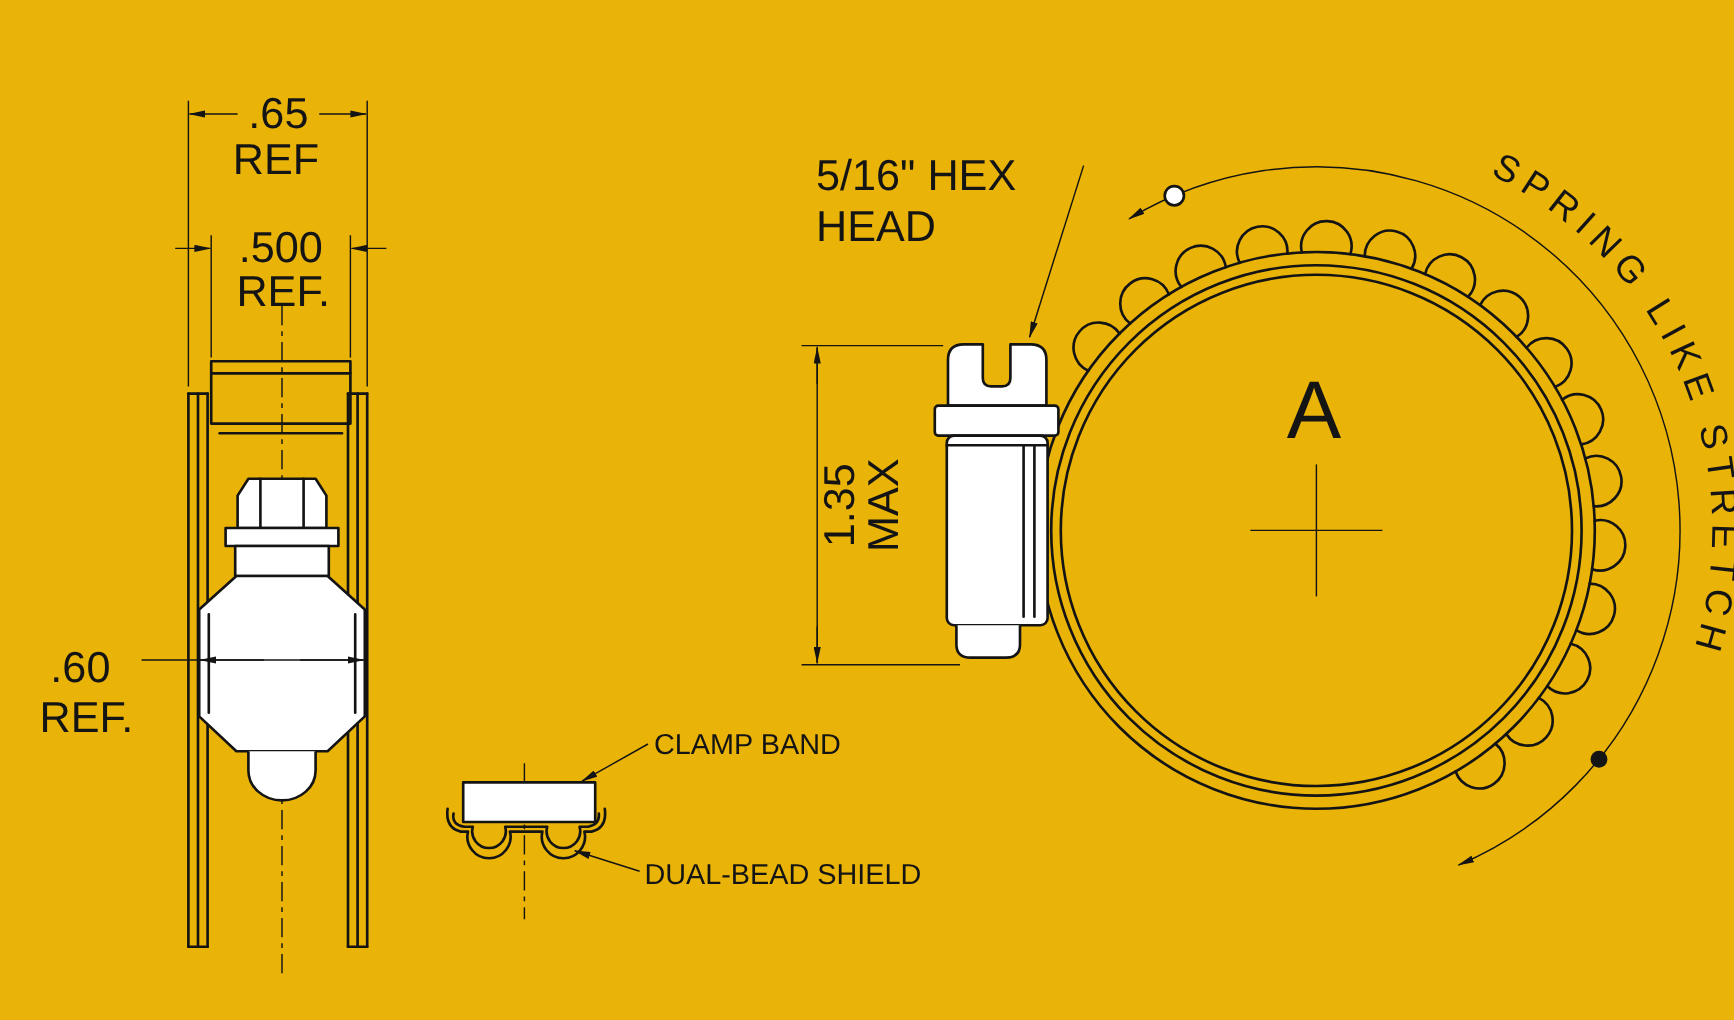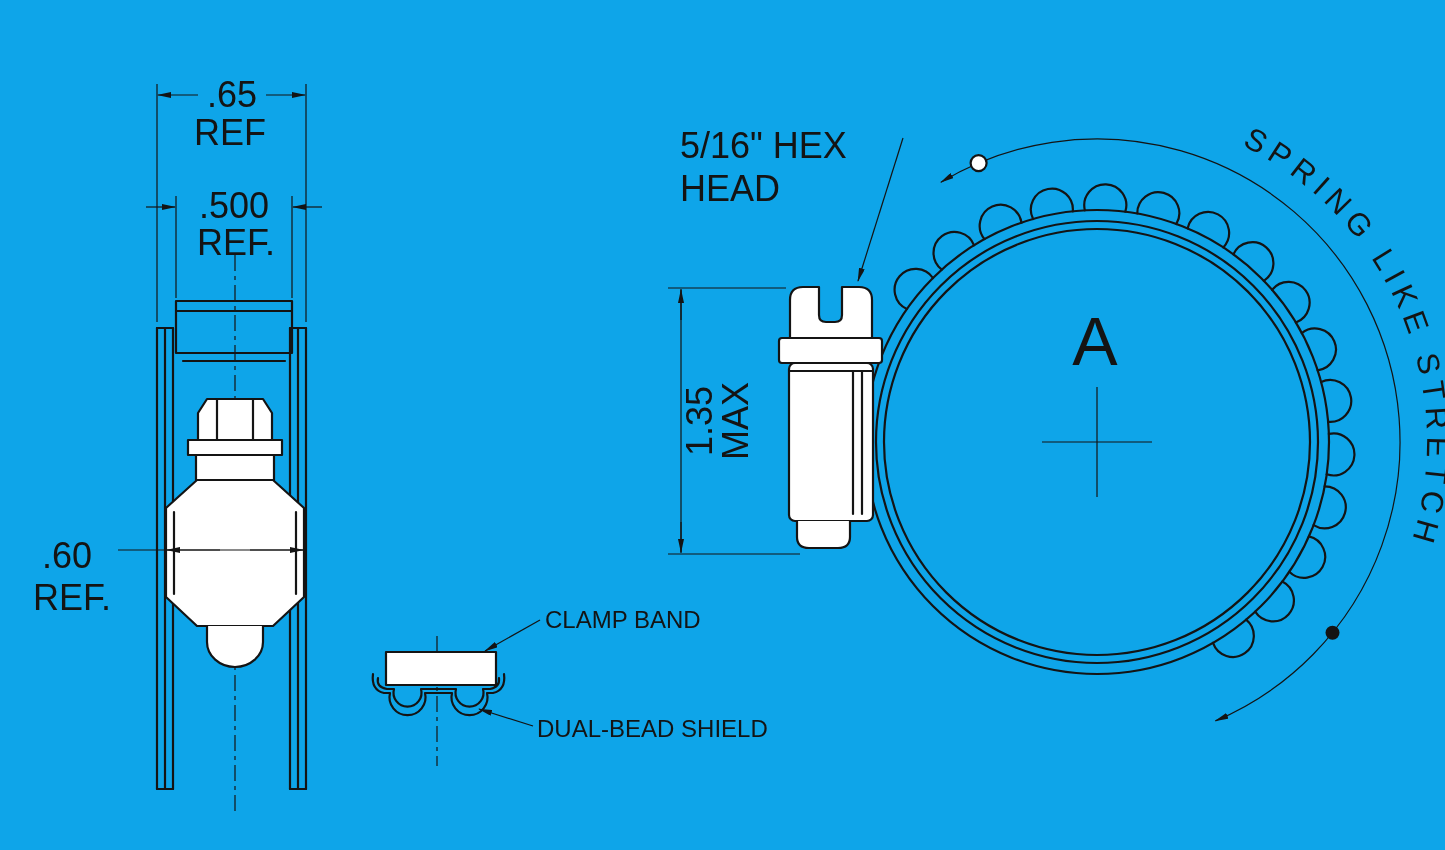--- a/index.html
+++ b/index.html
@@ -1,16 +1,16 @@
 <!DOCTYPE html>
 <html><head>
 <meta charset="utf-8">
 <style>
   html,body{margin:0;padding:0;background:#ffffff;}
-  .canvas{position:relative;width:1445px;height:850px;background:#0ea5e9;overflow:hidden;
+  .canvas{position:relative;width:1445px;height:850px;background:#eab308;overflow:hidden;
           font-family:"Liberation Sans", sans-serif;}
   svg{position:absolute;left:0;top:0;}
   .obj{fill:none;stroke:#141414;stroke-width:2.2;stroke-linejoin:round;stroke-linecap:round;}
   .objf{fill:#ffffff;stroke:#141414;stroke-width:2.2;stroke-linejoin:round;}
   .thin{fill:none;stroke:#141414;stroke-width:1.2;}
   .cl{stroke-dasharray:16 5 4 5;}
   .dim-text{font-size:36px;fill:#141414;text-anchor:middle;}
   .label-text{font-size:24px;fill:#141414;}
   .callout-text{font-size:36px;fill:#141414;}
   .big-letter{font-size:68px;fill:#141414;text-anchor:middle;}

